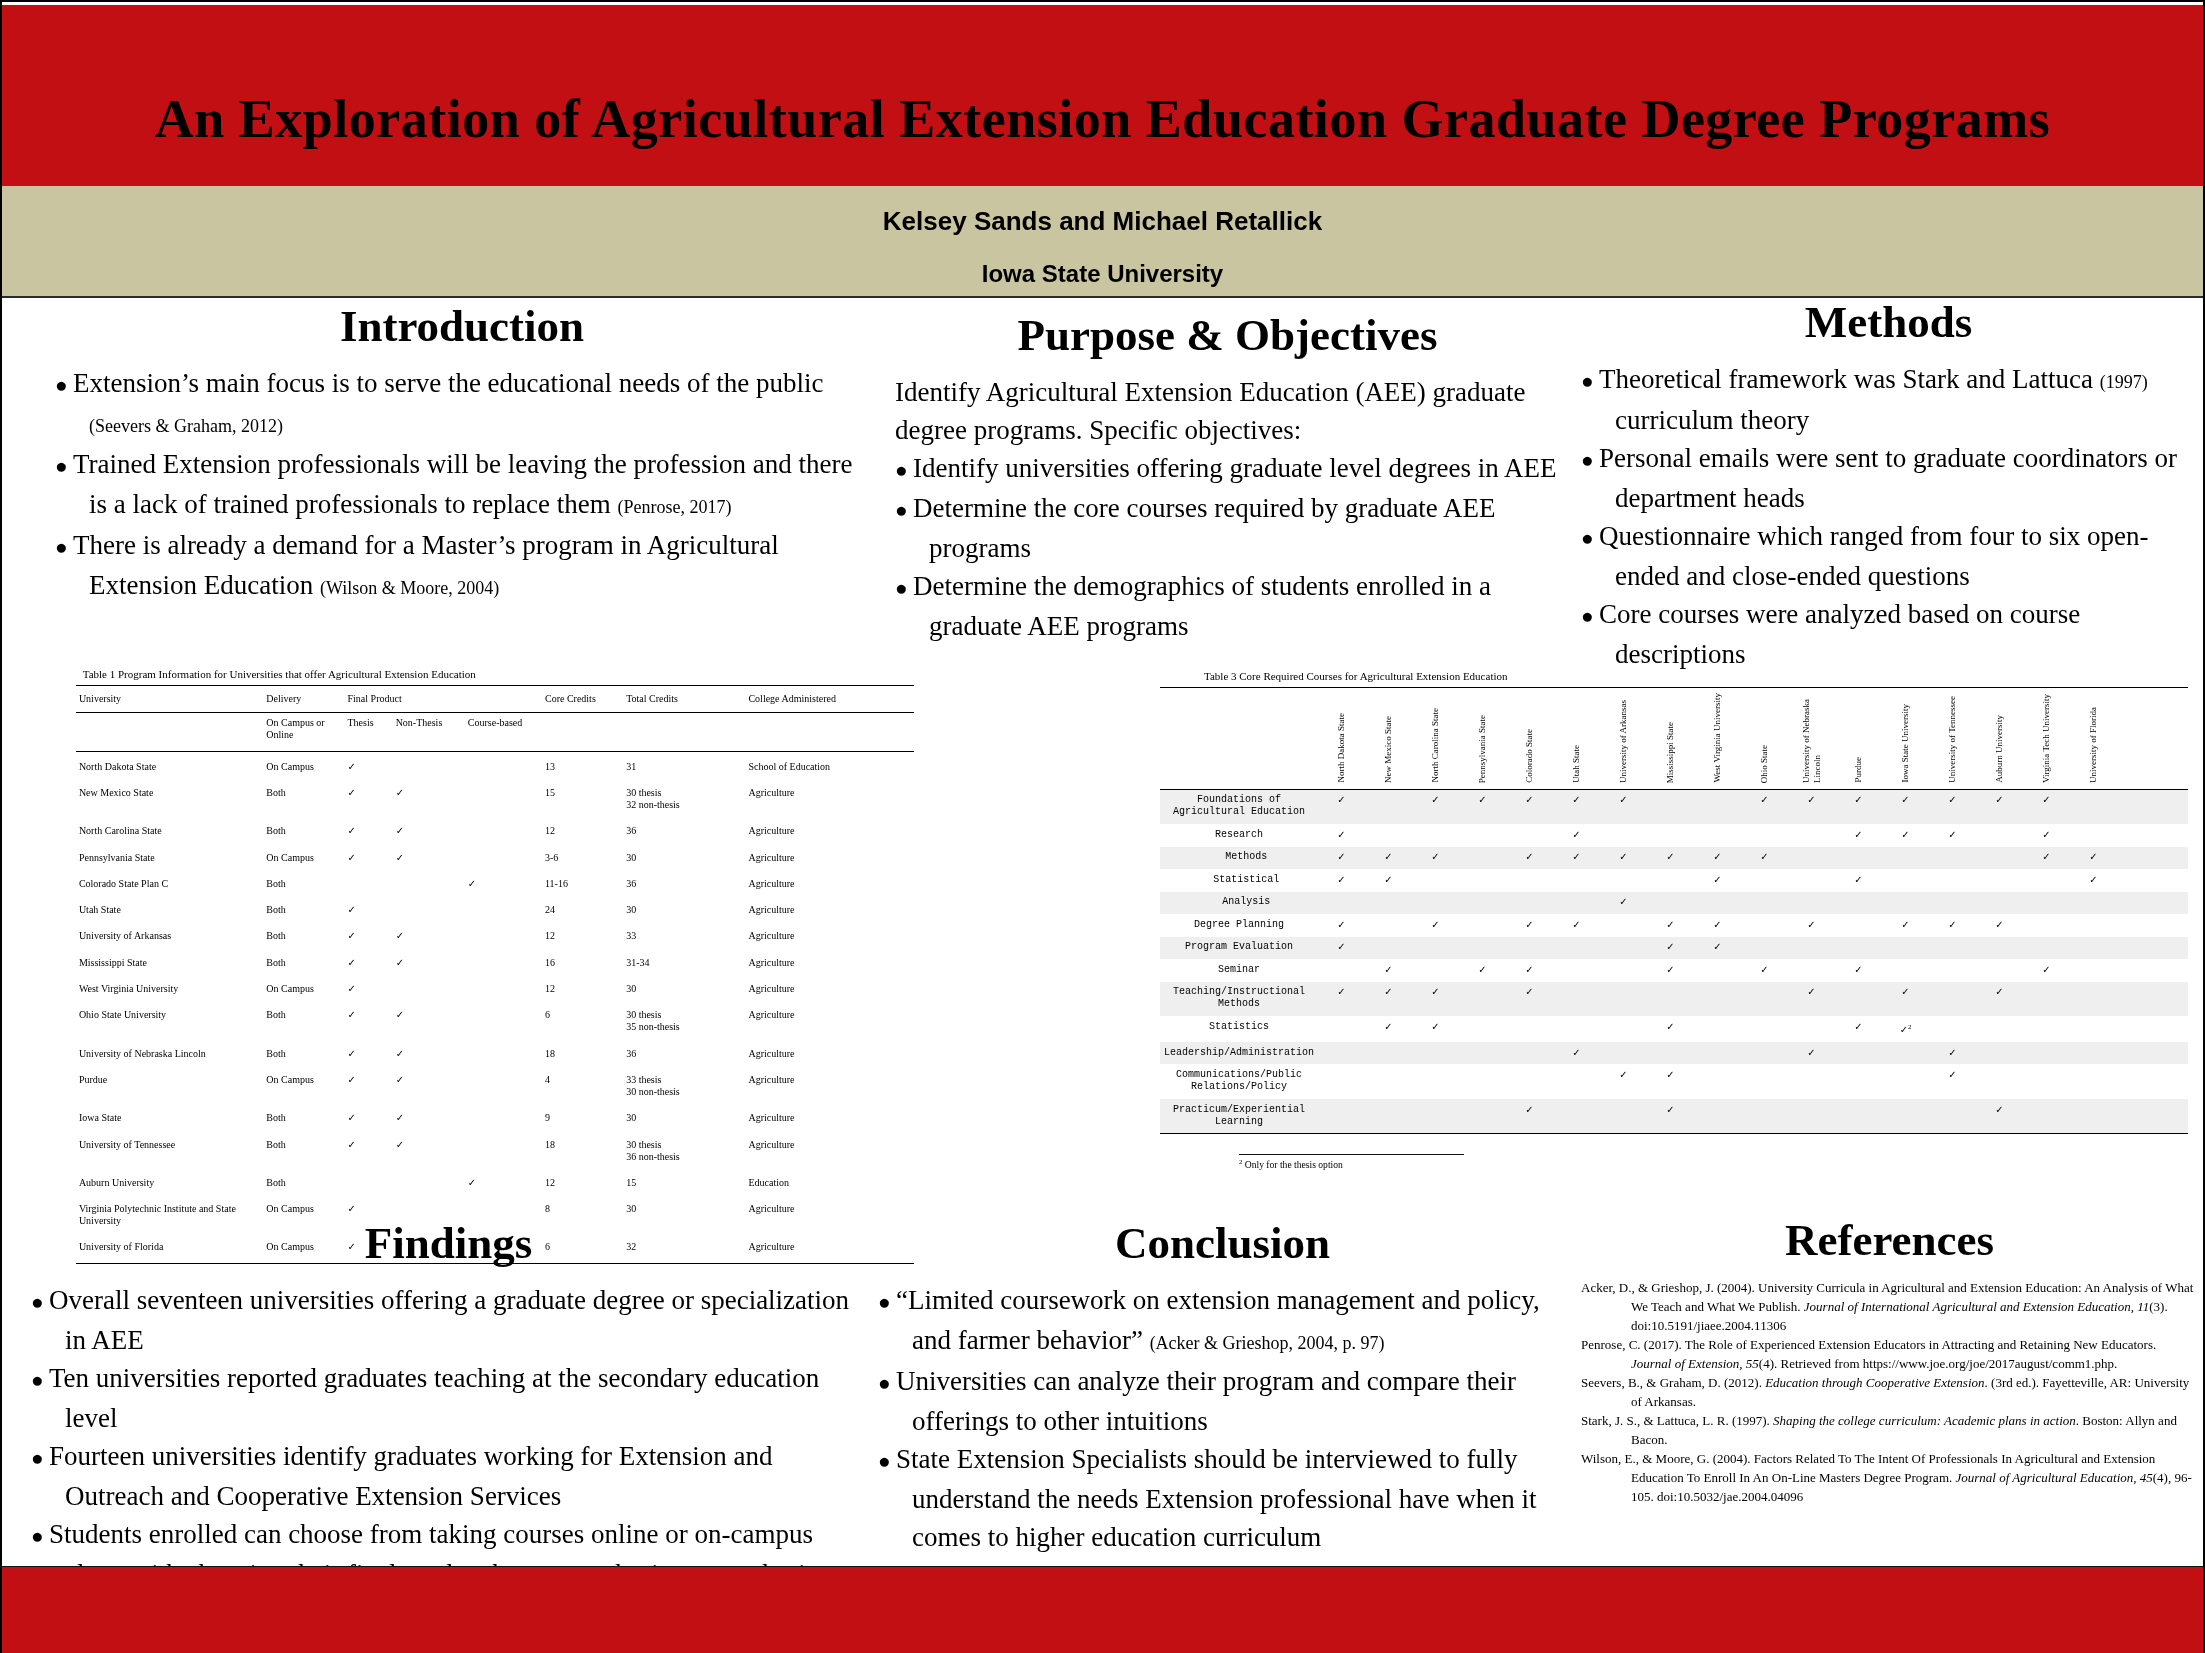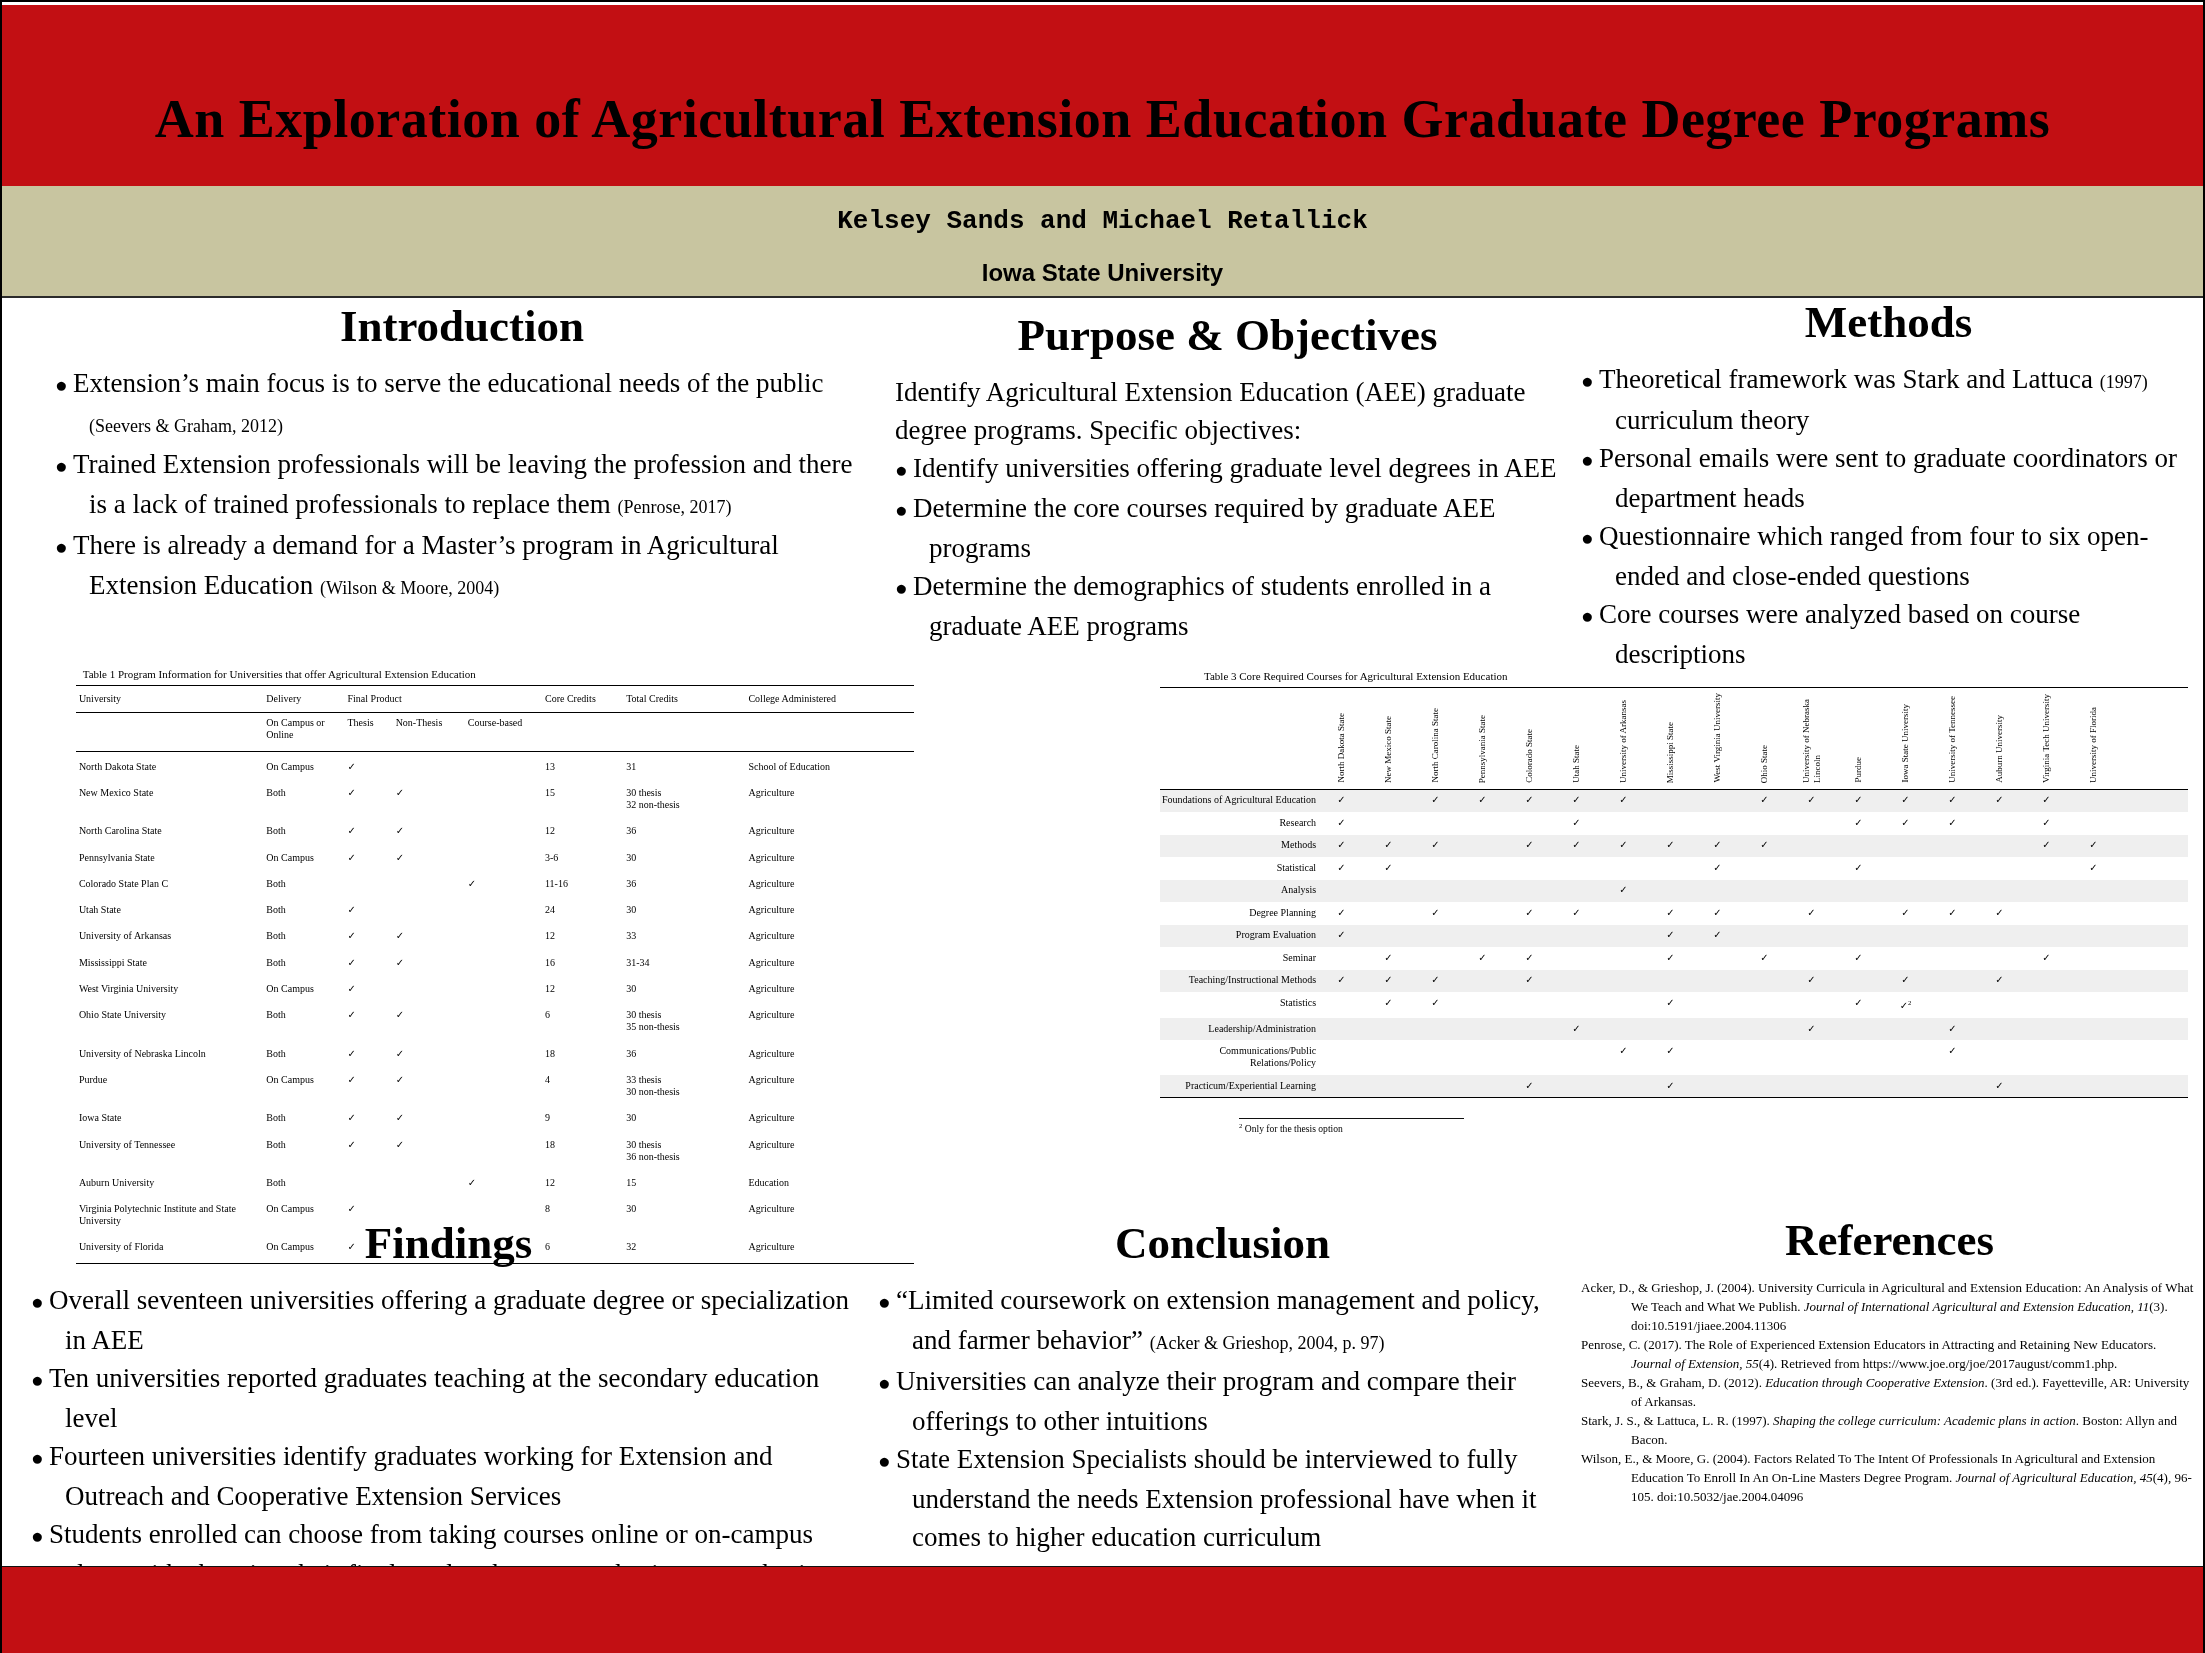--- a/index.html
+++ b/index.html
@@ -5,21 +5,21 @@
   html,body{margin:0;padding:0;background:#888;}
   .poster{position:relative;width:2205px;height:1654px;background:#ffffff;overflow:hidden;
           font-family:"Liberation Serif",serif;color:#000;box-sizing:border-box;
           border-left:2.4px solid #000;border-right:2.4px solid #000;border-top:2.4px solid #000;}
   
   .banner{position:absolute;left:0;top:3px;width:100%;height:184px;background:#c20f13;
           display:flex;align-items:center;justify-content:center;}
   .banner h1{margin:0;margin-top:43px;font-size:54px;font-weight:bold;letter-spacing:0.5px;}
   .authors-band{position:absolute;left:0;top:184px;width:100%;height:110px;background:#c8c5a0;
           border-bottom:2.9px solid #2b2b2b;text-align:center;}
-  .authors{margin-top:20px;font-family:Liberation Mono, monospace;font-weight:bold;font-size:26px;}
+  .authors{margin-top:20px;font-family:Liberation Sans, sans-serif;font-weight:bold;font-size:26px;}
   .affiliation{margin-top:23px;font-family:"Liberation Sans",sans-serif;font-weight:bold;font-size:24px;}
   
   .col{position:absolute;}
   .col h2{margin:0 0 12.4px 0;font-size:45px;font-weight:bold;text-align:center;}
   .col-intro{left:53px;top:298px;width:814px;}
   .col-purpose{left:893px;top:307px;width:665px;}
   .col-methods{left:1579px;top:294px;width:615px;}
   .col-findings{left:29px;top:1215px;width:835px;}
   .col-conclusion{left:876px;top:1215px;width:689px;}
   .col-references{left:1579px;top:1212px;width:617px;}
@@ -48,21 +48,21 @@
   #table1 tbody tr:first-child td{padding-top:8.6px;}
   #table1 tbody td{padding-bottom:10px;}
   #table1 tbody tr:last-child td{border-bottom:1.4px solid #000;}
   th.ctr{text-align:left;}
   #table3{width:1026px;border-top:1.9px double #000;}
   #table3 th,#table3 td{font-weight:normal;font-size:10px;line-height:12px;vertical-align:top;}
   #table3 thead th{height:98px;vertical-align:bottom;border-bottom:1.9px double #000;text-align:center;padding:0 0 2.9px 0;}
   #table3 thead th span{display:inline-block;writing-mode:vertical-rl;transform:rotate(180deg);
       font-size:9px;line-height:10.5px;max-height:95px;text-align:left;}
   #table3 tbody tr.stripe{background:#efefef;}
-  #table3 tbody th{text-align:right;padding:4.8px 1.9px 5.7px 1.9px;}
+  #table3 tbody th{text-align:center;padding:4.8px 1.9px 5.7px 1.9px;font-family:Liberation Mono, monospace;}
   #table3 tbody th.ind{padding-left:16.3px;}
   #table3 tbody td{text-align:center;padding:4.8px 0 5.7px 0;font-size:10px;}
   #table3 tbody tr:last-child th,#table3 tbody tr:last-child td{border-bottom:1.4px solid #000;}
   sup{font-size:6.7px;}
   .fn-rule{margin:20px 0 2.9px 79px;width:225px;border-top:1.4px solid #111;height:0;}
   .footnote{margin-left:79px;font-size:9.6px;}
   
   .footer{position:absolute;left:0;top:1564px;width:100%;height:90px;background:#c20f13;border-top:1.9px solid #111;}
 </style>
 </head>

